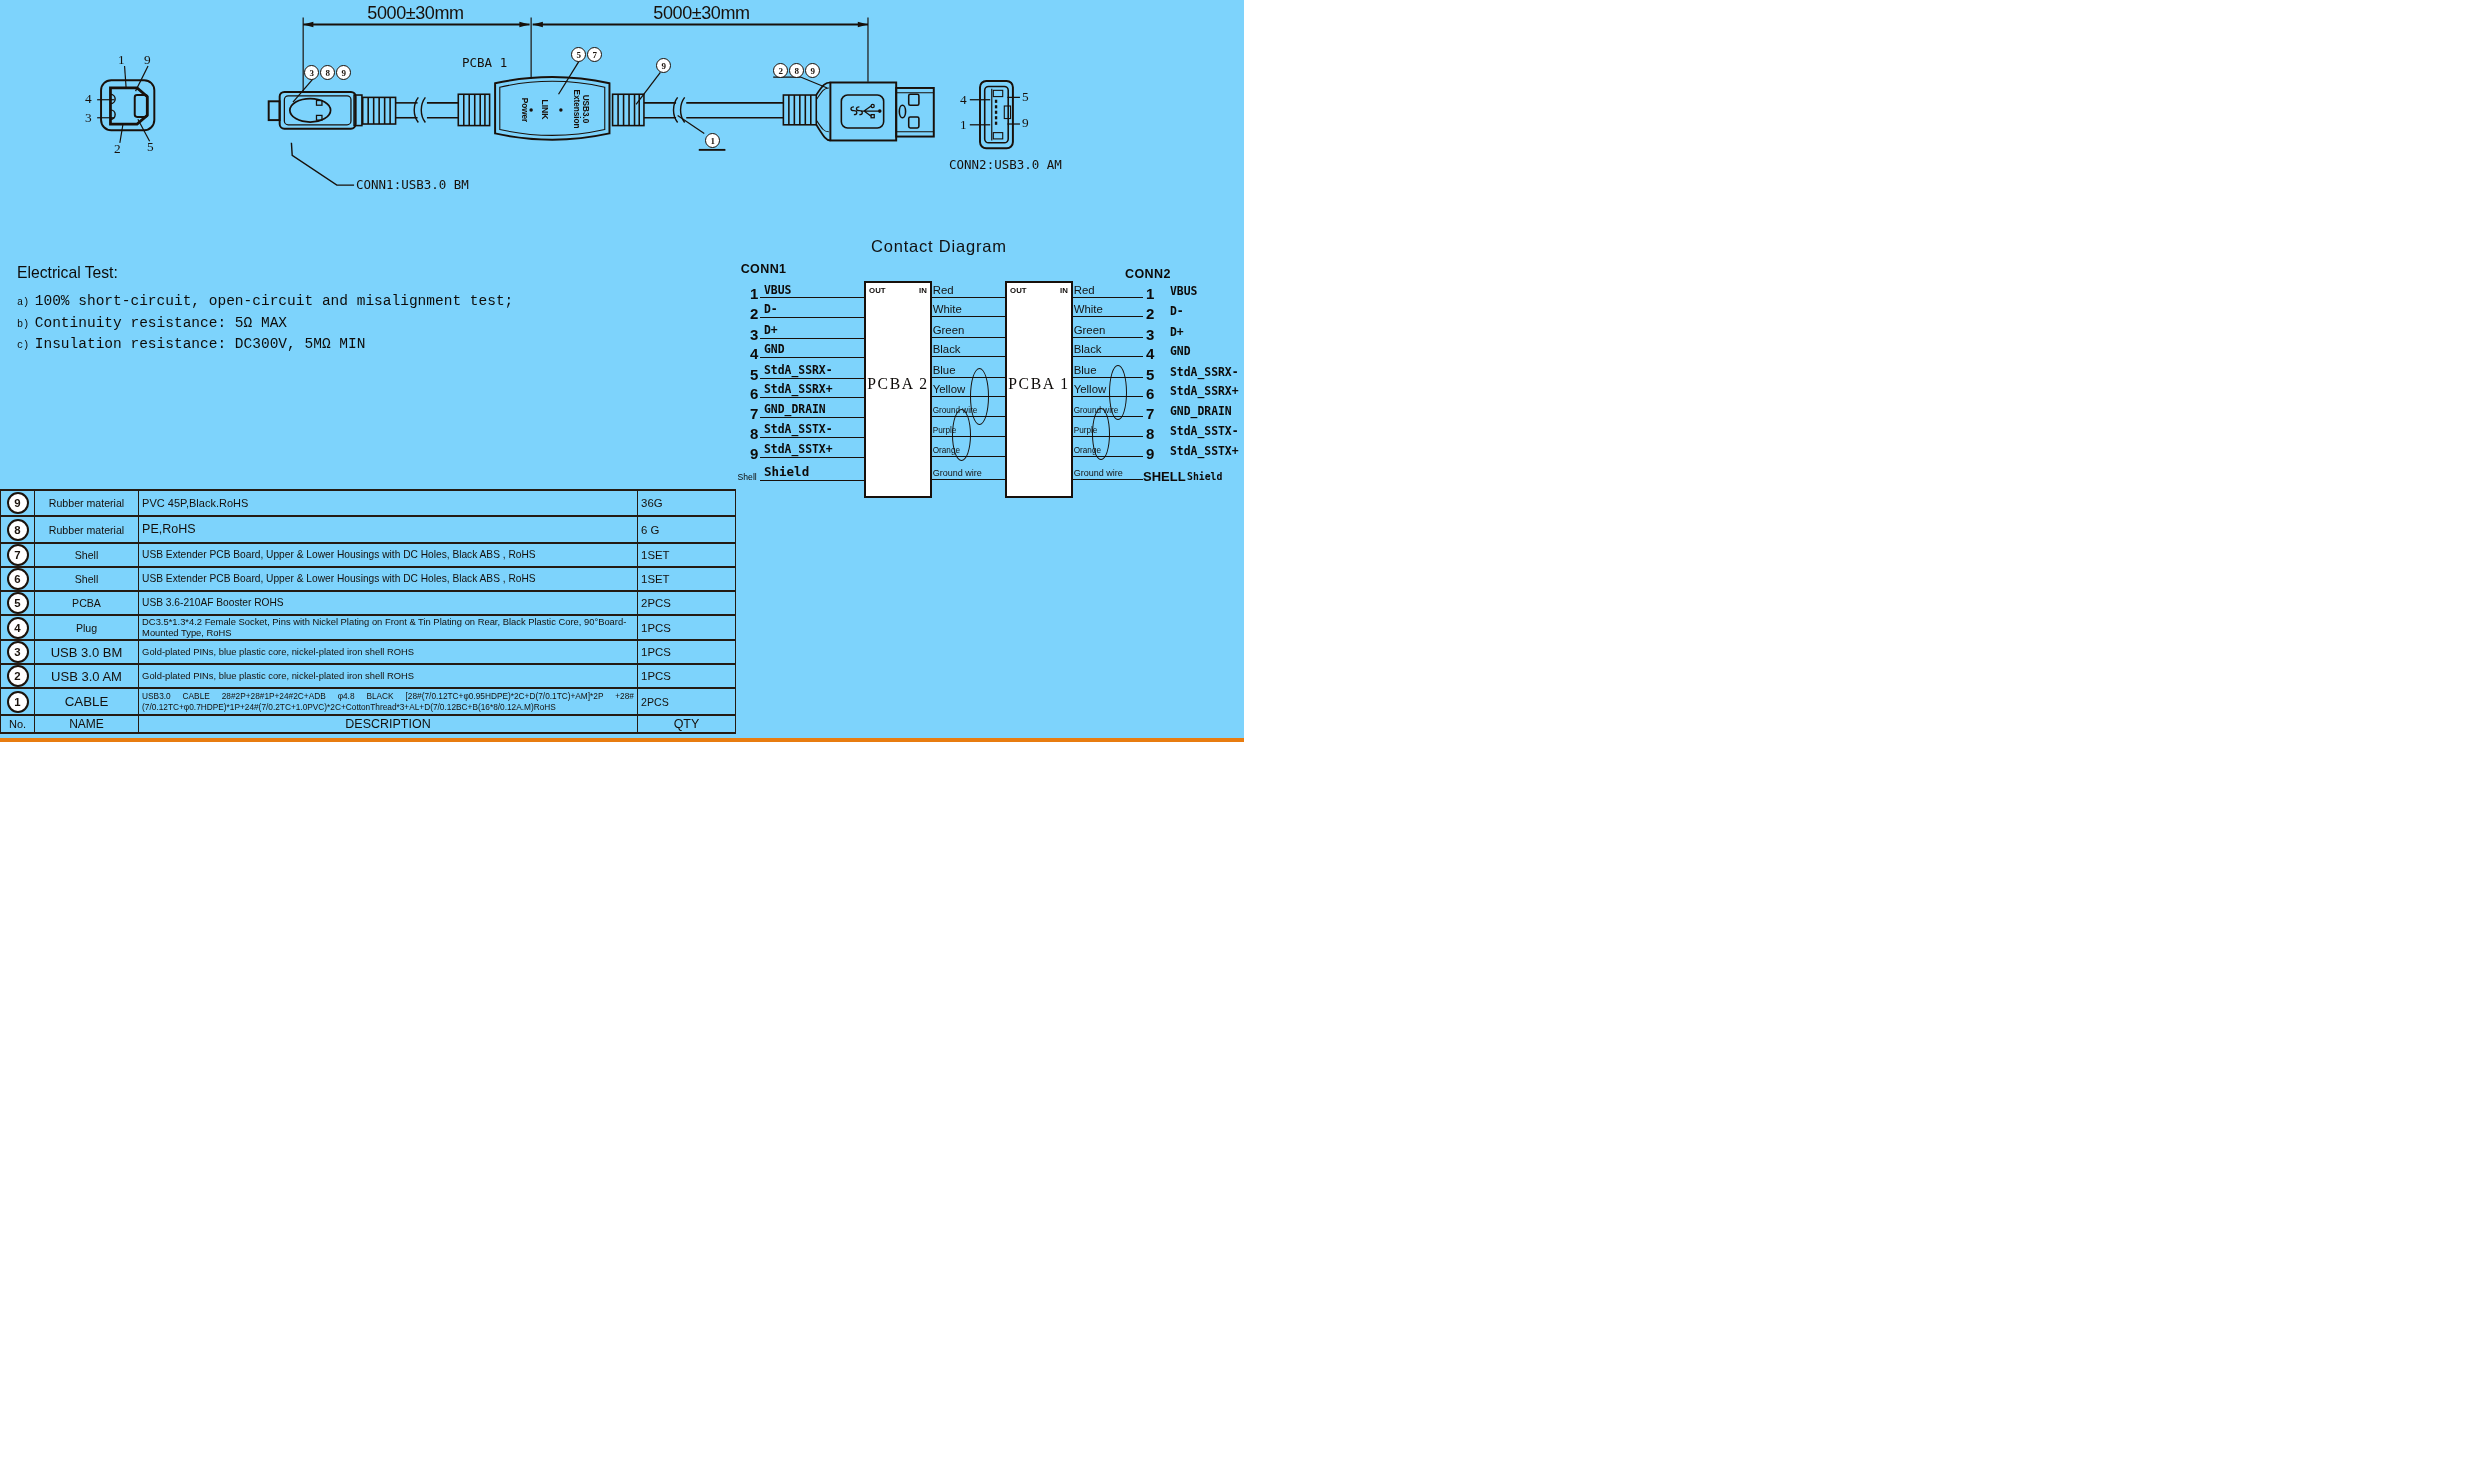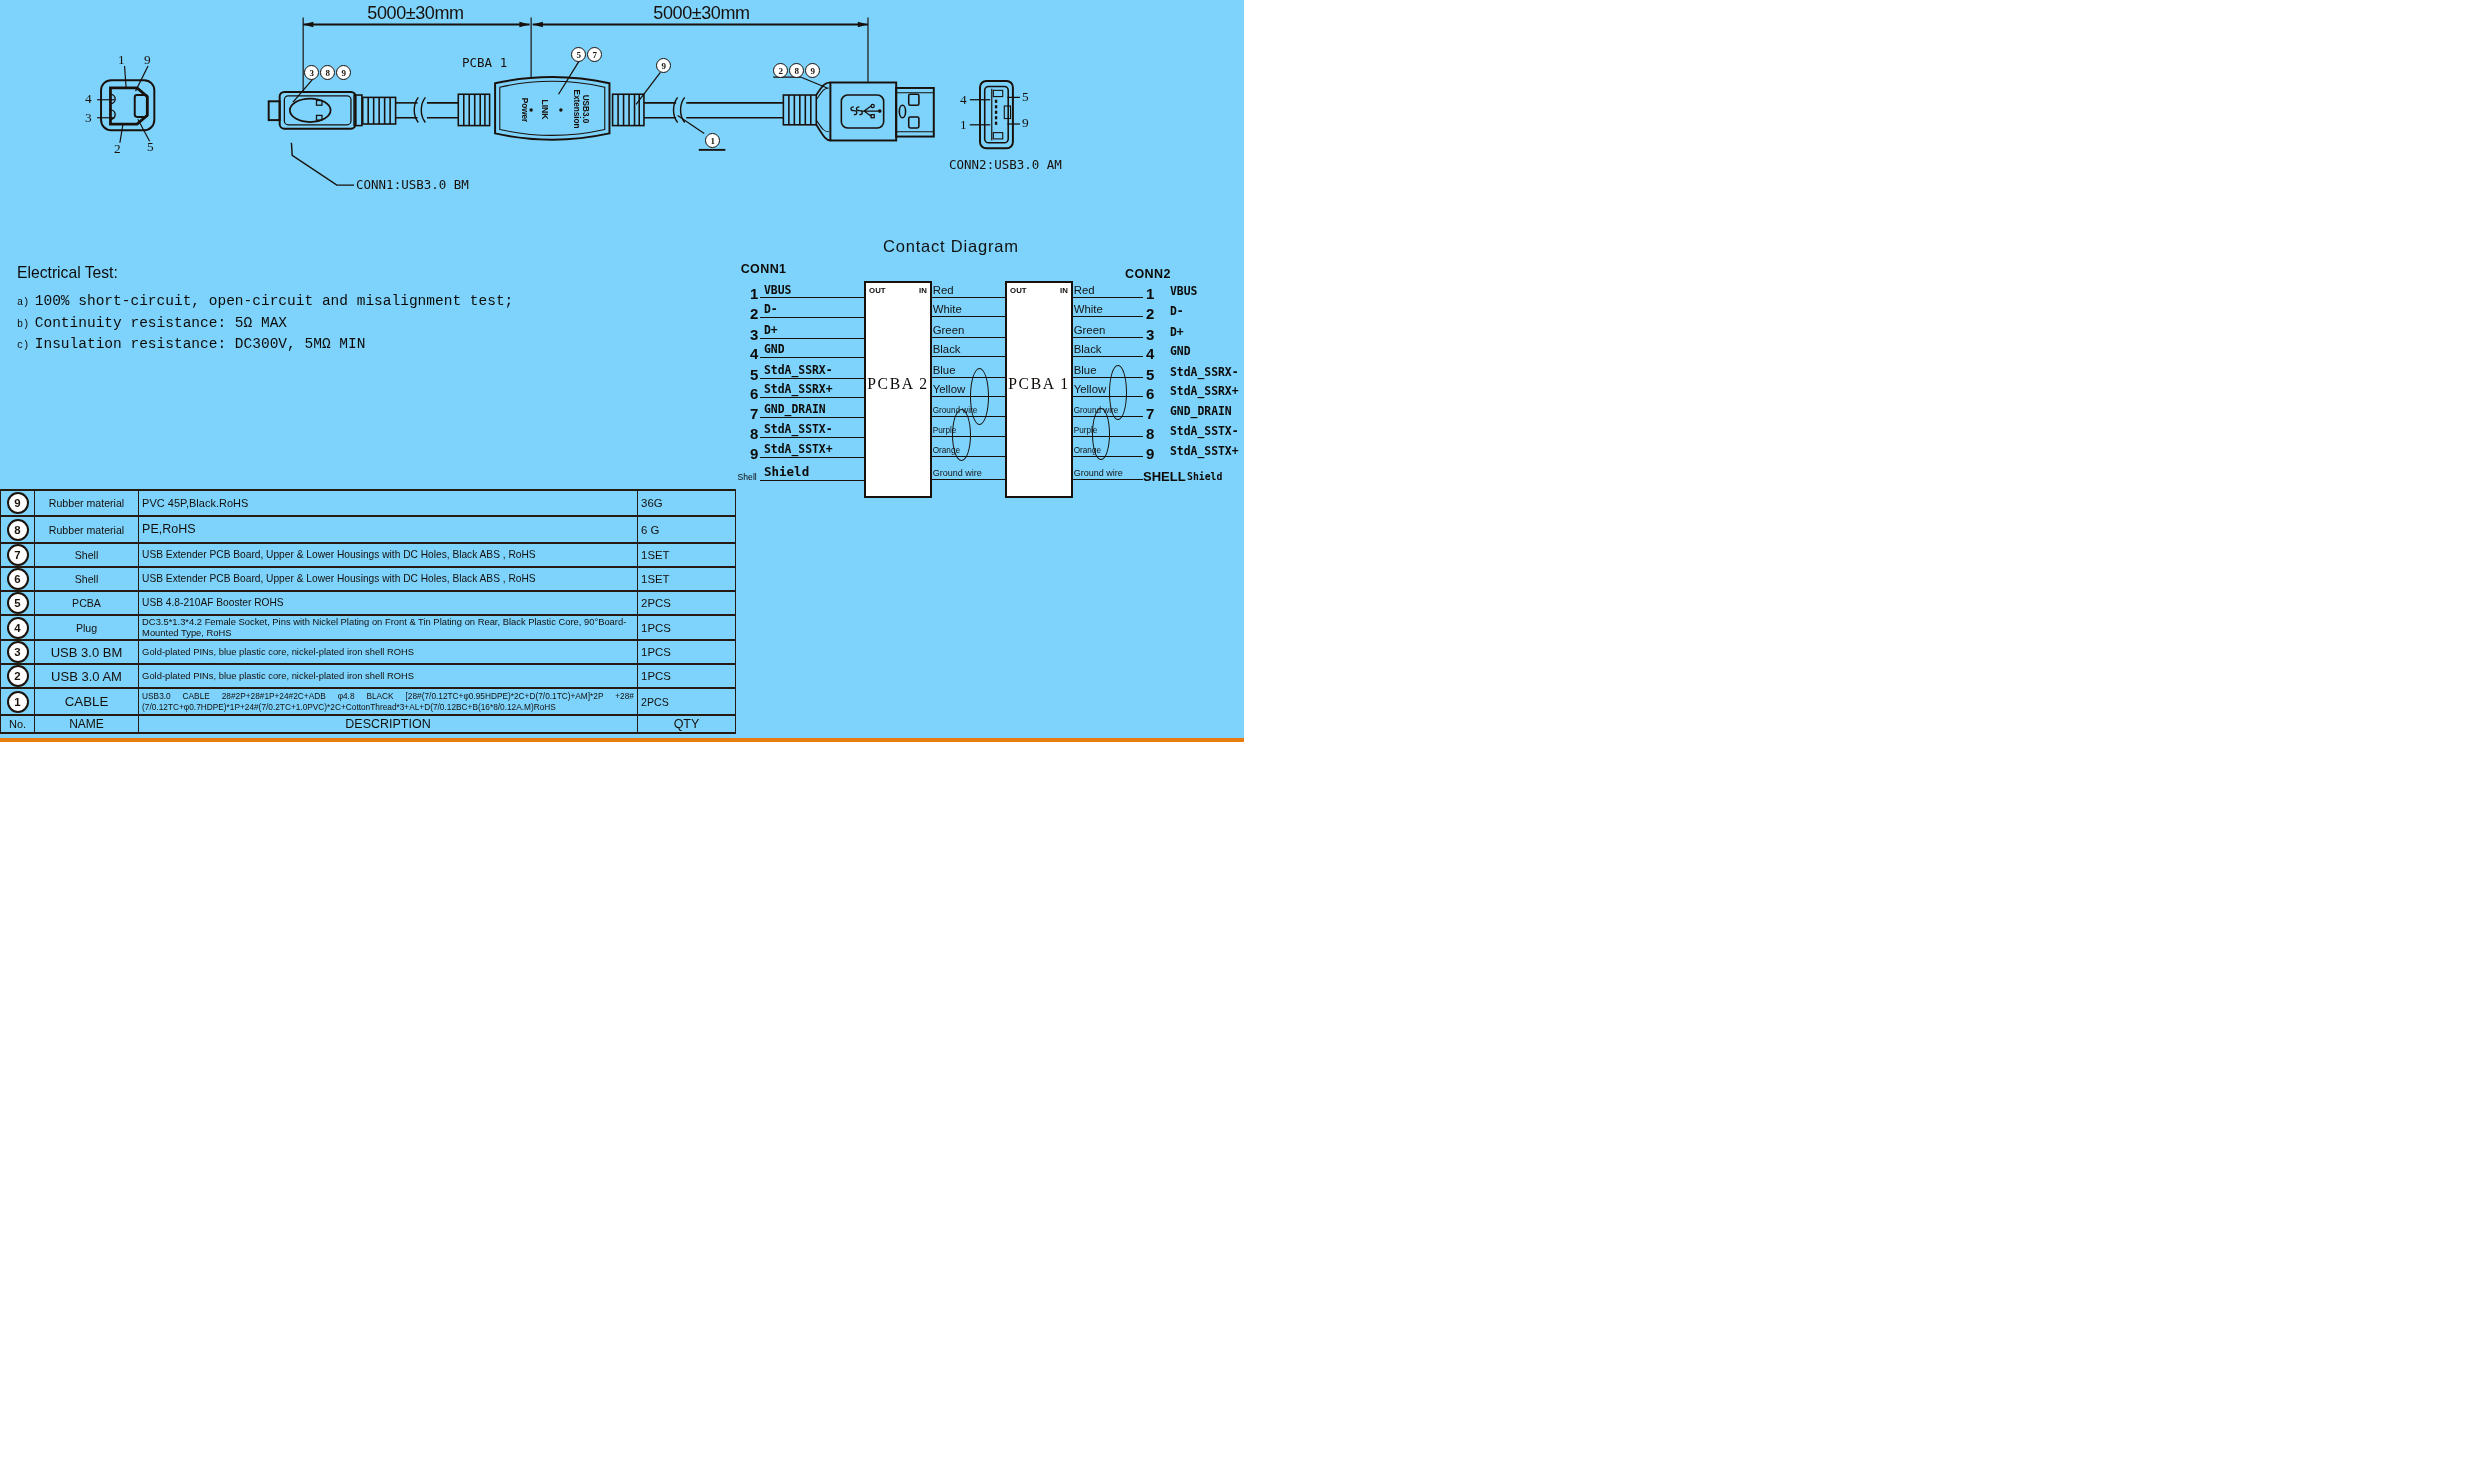--- a/index.html
+++ b/index.html
@@ -242,21 +242,21 @@
       <span class="etest-prefix">a)</span><span>100% short-circuit, open-circuit and misalignment test;</span>
     </div>
     <div class="etest-item" style="margin-top:5.5px;">
       <span class="etest-prefix">b)</span><span>Continuity resistance: 5Ω MAX</span>
     </div>
     <div class="etest-item" style="margin-top:5.5px;">
       <span class="etest-prefix">c)</span><span>Insulation resistance: DC300V, 5MΩ MIN</span>
     </div>
   </div>
 
-  <span class="abs cd-title" style="left:871px;top:237px;margin-left:12px;">Contact Diagram</span>
+  <span class="abs cd-title" style="left:871px;top:237px;">Contact Diagram</span>
 
   <div class="abs" style="left:736px;top:262px;width:508px;height:244px;">
     <span class="abs cd-header" style="left:4.7px;top:0px;">CONN1</span>
     <span class="abs cd-header" style="left:389px;top:4.7px;">CONN2</span>
 
     <div class="c1row" style="left:0;top:15.7px;width:128px;">
         <span class="pin" style="left:14px;bottom:-5.5px;">1</span>
         <span class="sig" style="left:28px;bottom:0;">VBUS</span>
         <div class="uline"></div>
       </div>
@@ -455,21 +455,21 @@
       </tr>
       <tr style="height:23px">
         <td class="no"><span class="circnum">6</span></td>
         <td class="name">Shell</td>
         <td class="desc">USB Extender PCB Board, Upper &amp; Lower Housings with DC Holes, Black ABS , RoHS</td>
         <td class="qty">1SET</td>
       </tr>
       <tr style="height:23px">
         <td class="no"><span class="circnum">5</span></td>
         <td class="name">PCBA</td>
-        <td class="desc">USB 4.8-210AF Booster ROHS</td>
+        <td class="desc">USB 3.6-210AF Booster ROHS</td>
         <td class="qty">2PCS</td>
       </tr>
       <tr style="height:25px">
         <td class="no"><span class="circnum">4</span></td>
         <td class="name">Plug</td>
         <td class="desc d12">DC3.5*1.3*4.2 Female Socket, Pins with Nickel Plating on Front &amp; Tin Plating on Rear, Black Plastic Core, 90°Board-Mounted Type, RoHS</td>
         <td class="qty">1PCS</td>
       </tr>
       <tr style="height:23.5px">
         <td class="no"><span class="circnum">3</span></td>

